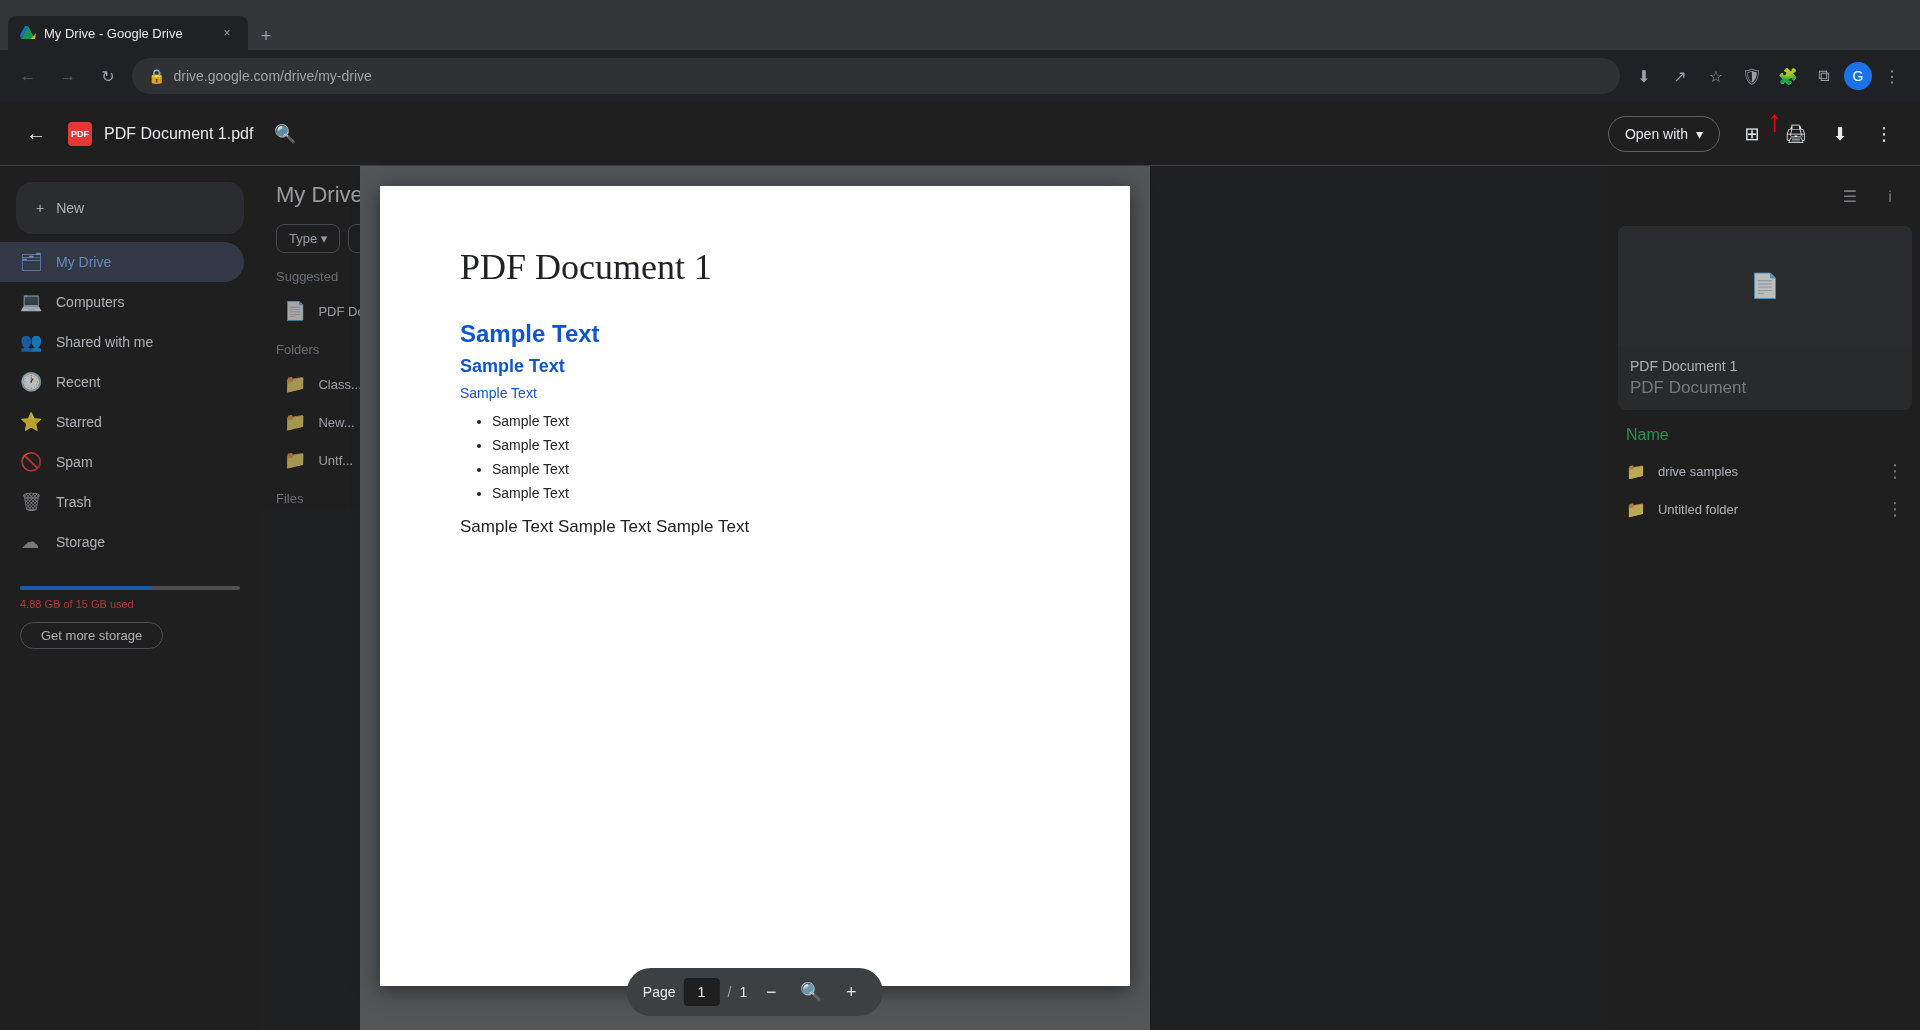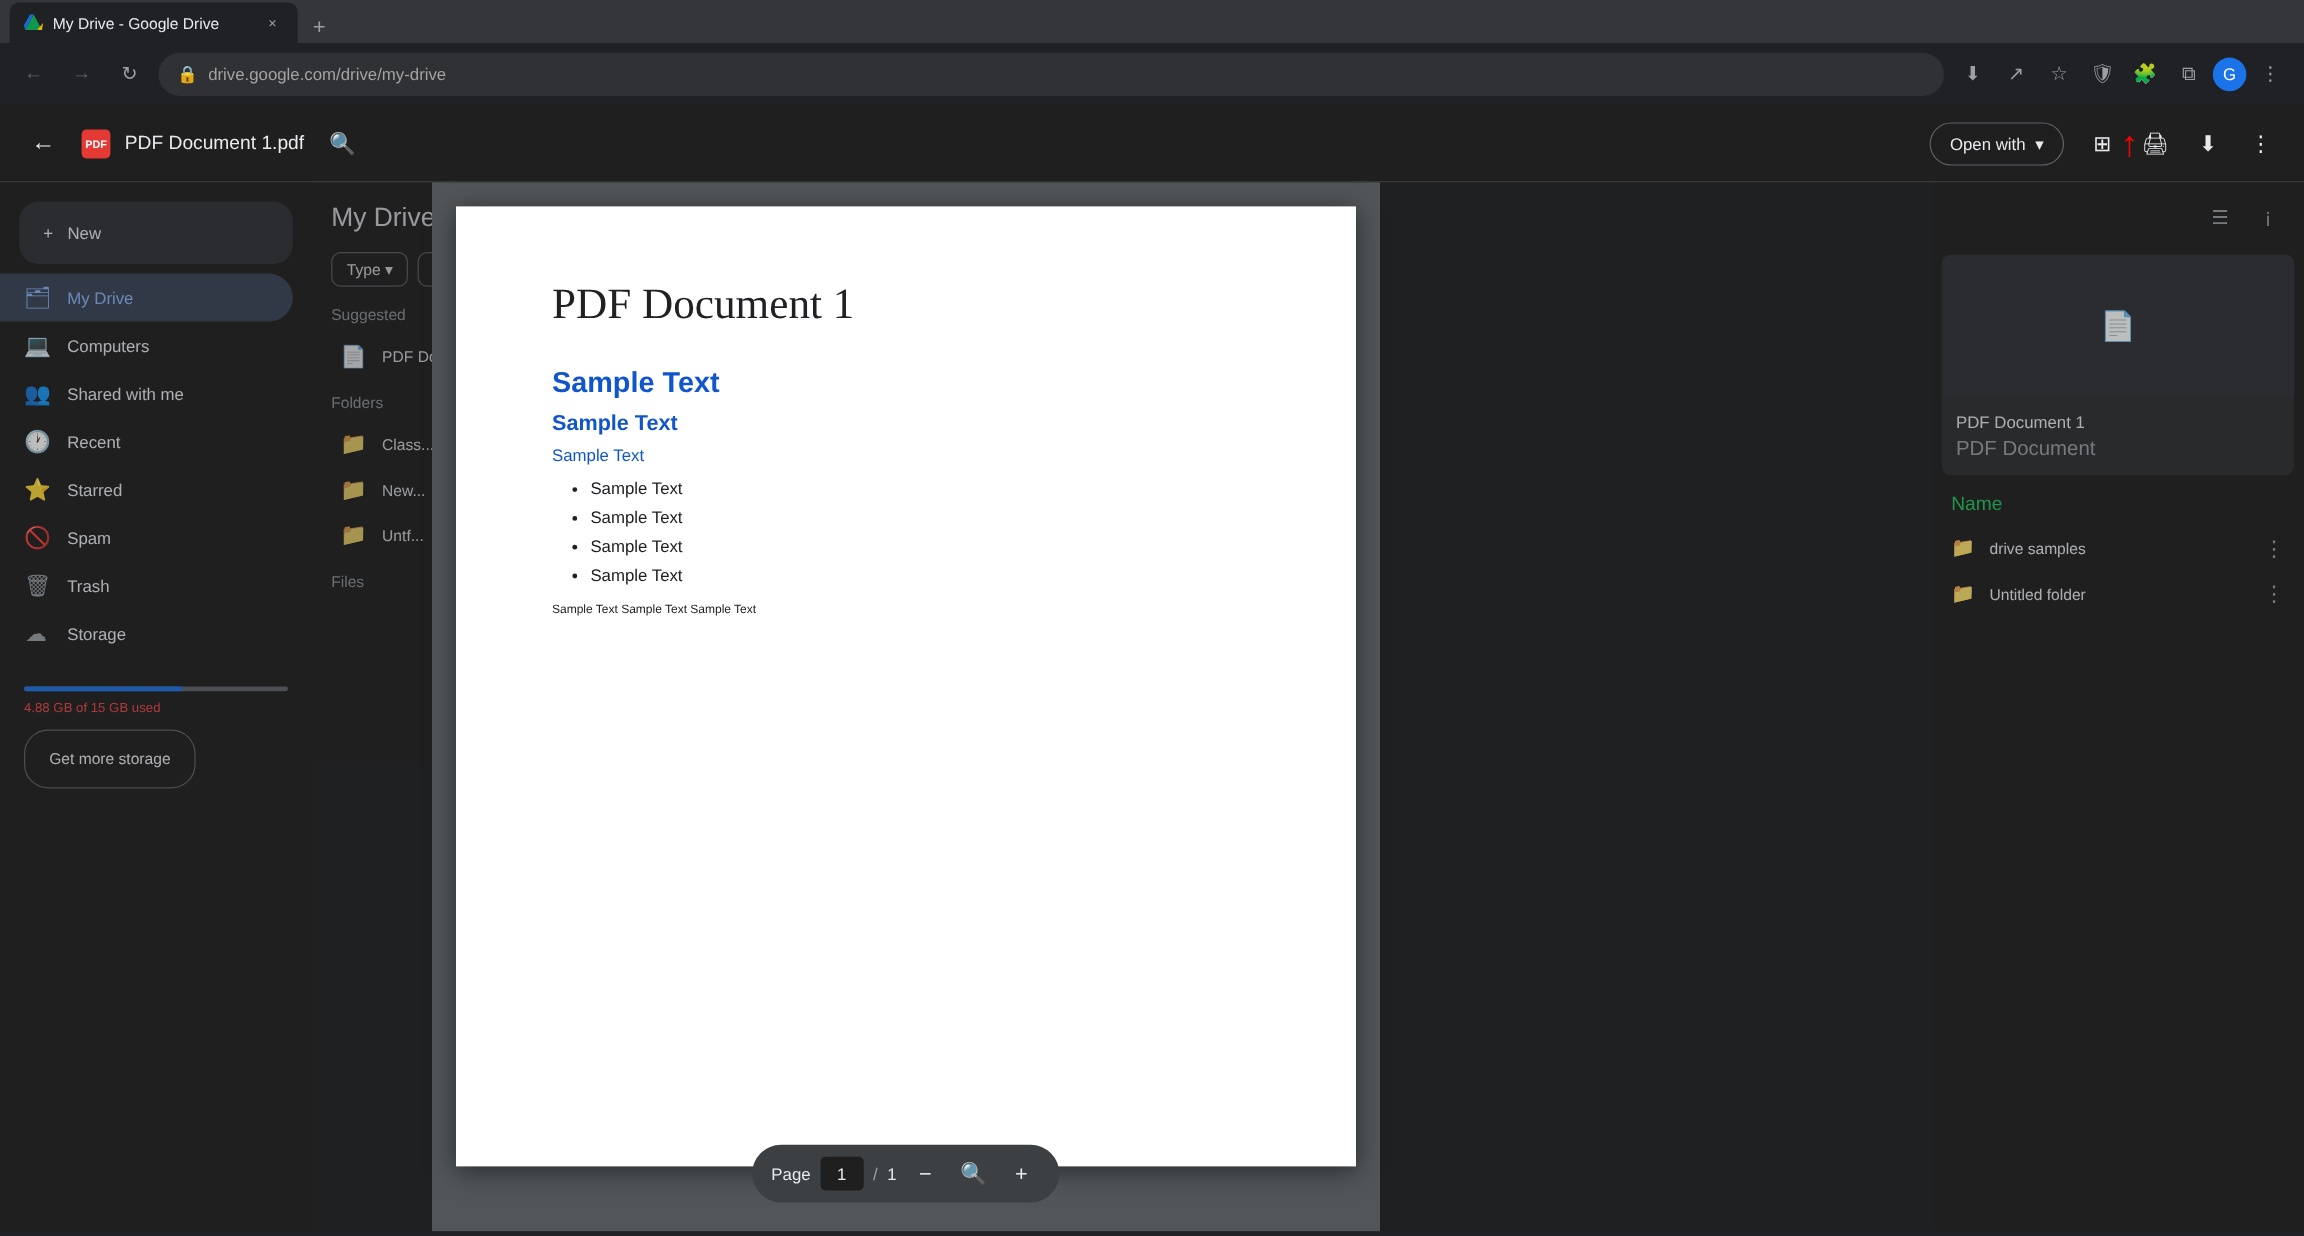--- a/index.html
+++ b/index.html
@@ -6,21 +6,21 @@
     body { font-family: Arial, sans-serif; background: #202124; width: 1920px; height: 1030px; overflow: hidden; position: relative; }
 
     
     .browser-chrome {
       width: 100%;
       background: #202124;
     }
 
     
     .tab-bar {
-      height: 36px;
+      height: 50px;
       background: #35363a;
       display: flex;
       align-items: flex-end;
       padding: 0 8px;
     }
     .tab {
       height: 34px;
       background: #202124;
       border-radius: 8px 8px 0 0;
       display: flex;
@@ -272,21 +272,21 @@
     }
     .storage-fill {
       height: 100%;
       background: #1a73e8;
       border-radius: 2px;
       width: 60%;
     }
     .storage-text { color: #ef4444; font-size: 11px; }
     .get-storage-btn {
       margin-top: 12px;
-      padding: 16px 20px;
+      padding: 5px 20px;
       border: 1px solid #5f6368;
       border-radius: 20px;
       color: #e8eaed;
       font-size: 13px;
       cursor: pointer;
       display: inline-block;
     }
 
     
     .drive-content {
@@ -379,21 +379,21 @@
       list-style: disc;
       margin-left: 32px;
       margin-bottom: 16px;
     }
     .pdf-list li {
       font-size: 14px;
       color: #202124;
       margin-bottom: 8px;
     }
     .pdf-body {
-      font-size: 10px;
+      font-size: 17px;
       color: #202124;
       margin-top: 12px;
     }
 
     
     .page-controls {
       position: absolute;
       bottom: 24px;
       left: 50%;
       transform: translateX(-50%);

